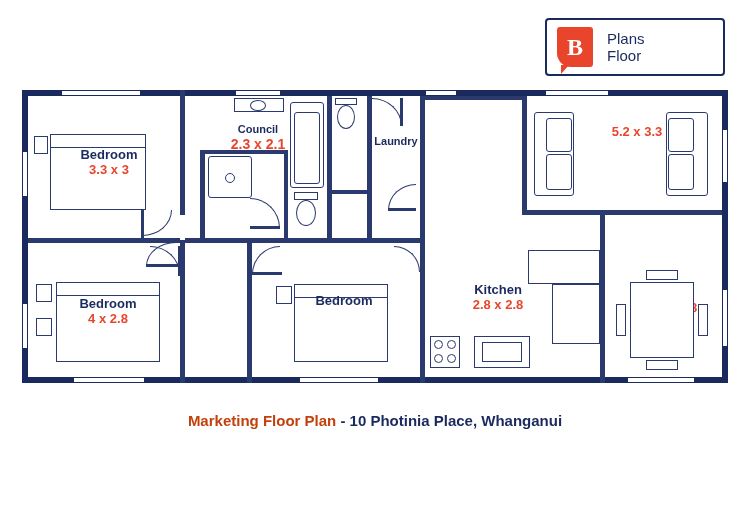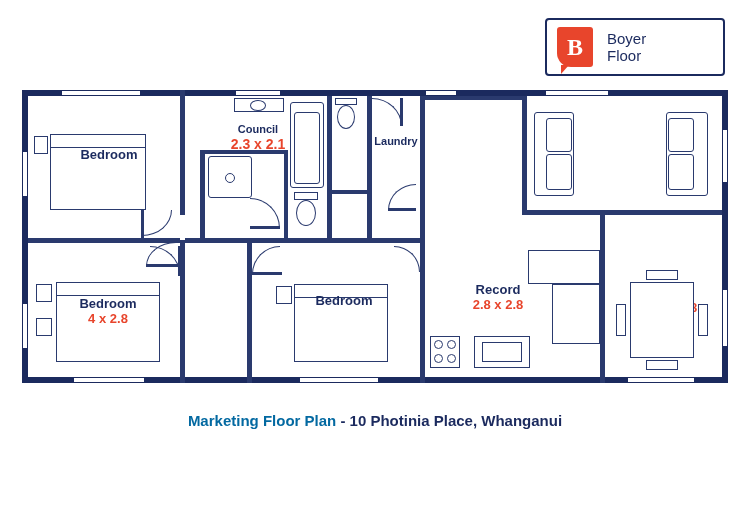--- a/index.html
+++ b/index.html
@@ -130,21 +130,21 @@
   .footer-title {
     position: absolute;
     left: 0;
     top: 412px;
     width: 750px;
     text-align: center;
     font-size: 15px;
     font-weight: bold;
     color: #1b2a5e;
   }
-  .footer-title .accent { color: #0369a1; }
+  .footer-title .accent { color: #c2410c; }
 
   .disclaimer {
     position: absolute;
     left: 0;
     top: 438px;
     width: 750px;
     text-align: center;
     font-size: 8.5px;
     color: #1b2a5e;
     line-height: 12px;
@@ -152,21 +152,21 @@
   .disclaimer .lead { color: #e8452c; font-weight: bold; }
 </style>
 </head>
 <body>
 
 <div class="brand">
   <div class="brand-mark">
     <span>B</span>
   </div>
   <div class="brand-text">
-    <div>Boyer</div>
+    <div>Plans</div>
     <div>Floor</div>
   </div>
 </div>
 
 <div class="plan">
 
   <div class="wall" style="left:0px;  top:0px;   width:706px; height:6px;"></div>
   <div class="wall" style="left:0px;  top:287px; width:706px; height:6px;"></div>
   <div class="wall" style="left:0px;  top:0px;   width:6px;  height:293px;"></div>
   <div class="wall" style="left:700px;top:0px;   width:6px;  height:293px;"></div>
@@ -195,20 +195,21 @@
 
   <div class="wall thin" style="left:578px;top:125px; width:5px; height:168px;"></div>
 
   <div class="wall thin" style="left:225px;top:153px; width:5px; height:140px;"></div>
 
   <div class="furn" style="left:28px; top:44px;  width:96px; height:76px;"></div>
   <div class="furn thinline" style="left:28px; top:44px;  width:96px; height:14px;"></div>
   <div class="furn thinline" style="left:12px; top:46px;  width:14px; height:18px;"></div>
   <div class="label" style="left:32px; top:57px; width:110px;">
     <span class="name">Bedroom</span>
+    <span class="dims">3.3 x 3</span>
   </div>
   <div class="arc br" style="left:120px; top:120px; width:30px; height:26px;"></div>
   <div class="wall thin" style="left:119px;top:120px; width:3px; height:28px;"></div>
 
   <div class="label small" style="left:193px; top:32px; width:86px;">
     <span class="name">Council</span>
     <span class="dims">2.3 x 2.1</span>
   </div>
   <div class="furn soft" style="left:268px; top:12px; width:34px; height:86px;"></div>
   <div class="furn soft thinline" style="left:272px; top:22px; width:26px; height:72px;"></div>
@@ -229,40 +230,41 @@
   </div>
   <div class="arc tr" style="left:350px; top:8px; width:30px; height:28px;"></div>
   <div class="wall thin" style="left:378px;top:8px; width:3px; height:28px;"></div>
   <div class="arc tl" style="left:366px; top:94px; width:28px; height:26px;"></div>
   <div class="wall thin" style="left:366px;top:118px; width:28px; height:3px;"></div>
 
   <div class="arc tl" style="left:124px; top:152px; width:30px; height:24px;"></div>
   <div class="wall thin" style="left:124px;top:174px; width:32px; height:3px;"></div>
 
   <div class="label" style="left:560px; top:34px; width:110px;">
+    <span class="dims">5.2 x 3.3</span>
   </div>
   <div class="furn soft" style="left:512px; top:22px; width:40px; height:84px;"></div>
   <div class="furn soft thinline" style="left:524px; top:28px; width:26px; height:34px;"></div>
   <div class="furn soft thinline" style="left:524px; top:64px; width:26px; height:36px;"></div>
   <div class="furn soft" style="left:644px; top:22px; width:42px; height:84px;"></div>
   <div class="furn soft thinline" style="left:646px; top:28px; width:26px; height:34px;"></div>
   <div class="furn soft thinline" style="left:646px; top:64px; width:26px; height:36px;"></div>
 
   <div class="label" style="left:598px; top:195px; width:104px;">
     <span class="name">Dining</span>
     <span class="dims">3.3 x 2.8</span>
   </div>
   <div class="furn" style="left:608px; top:192px; width:64px; height:76px;"></div>
   <div class="furn thinline" style="left:624px; top:180px; width:32px; height:10px;"></div>
   <div class="furn thinline" style="left:624px; top:270px; width:32px; height:10px;"></div>
   <div class="furn thinline" style="left:594px; top:214px; width:10px; height:32px;"></div>
   <div class="furn thinline" style="left:676px; top:214px; width:10px; height:32px;"></div>
 
   <div class="label" style="left:424px; top:192px; width:104px;">
-    <span class="name">Record</span>
+    <span class="name">Kitchen</span>
     <span class="dims">2.8 x 2.8</span>
   </div>
   <div class="furn thinline" style="left:506px; top:160px; width:72px; height:34px;"></div>
   <div class="furn thinline" style="left:530px; top:194px; width:48px; height:60px;"></div>
   <div class="furn thinline" style="left:452px; top:246px; width:56px; height:32px;"></div>
   <div class="furn thinline" style="left:460px; top:252px; width:40px; height:20px;"></div>
   <div class="furn thinline" style="left:408px; top:246px; width:30px; height:32px;"></div>
   <div class="circle" style="left:412px; top:250px; width:9px; height:9px;"></div>
   <div class="circle" style="left:425px; top:250px; width:9px; height:9px;"></div>
   <div class="circle" style="left:412px; top:264px; width:9px; height:9px;"></div>

